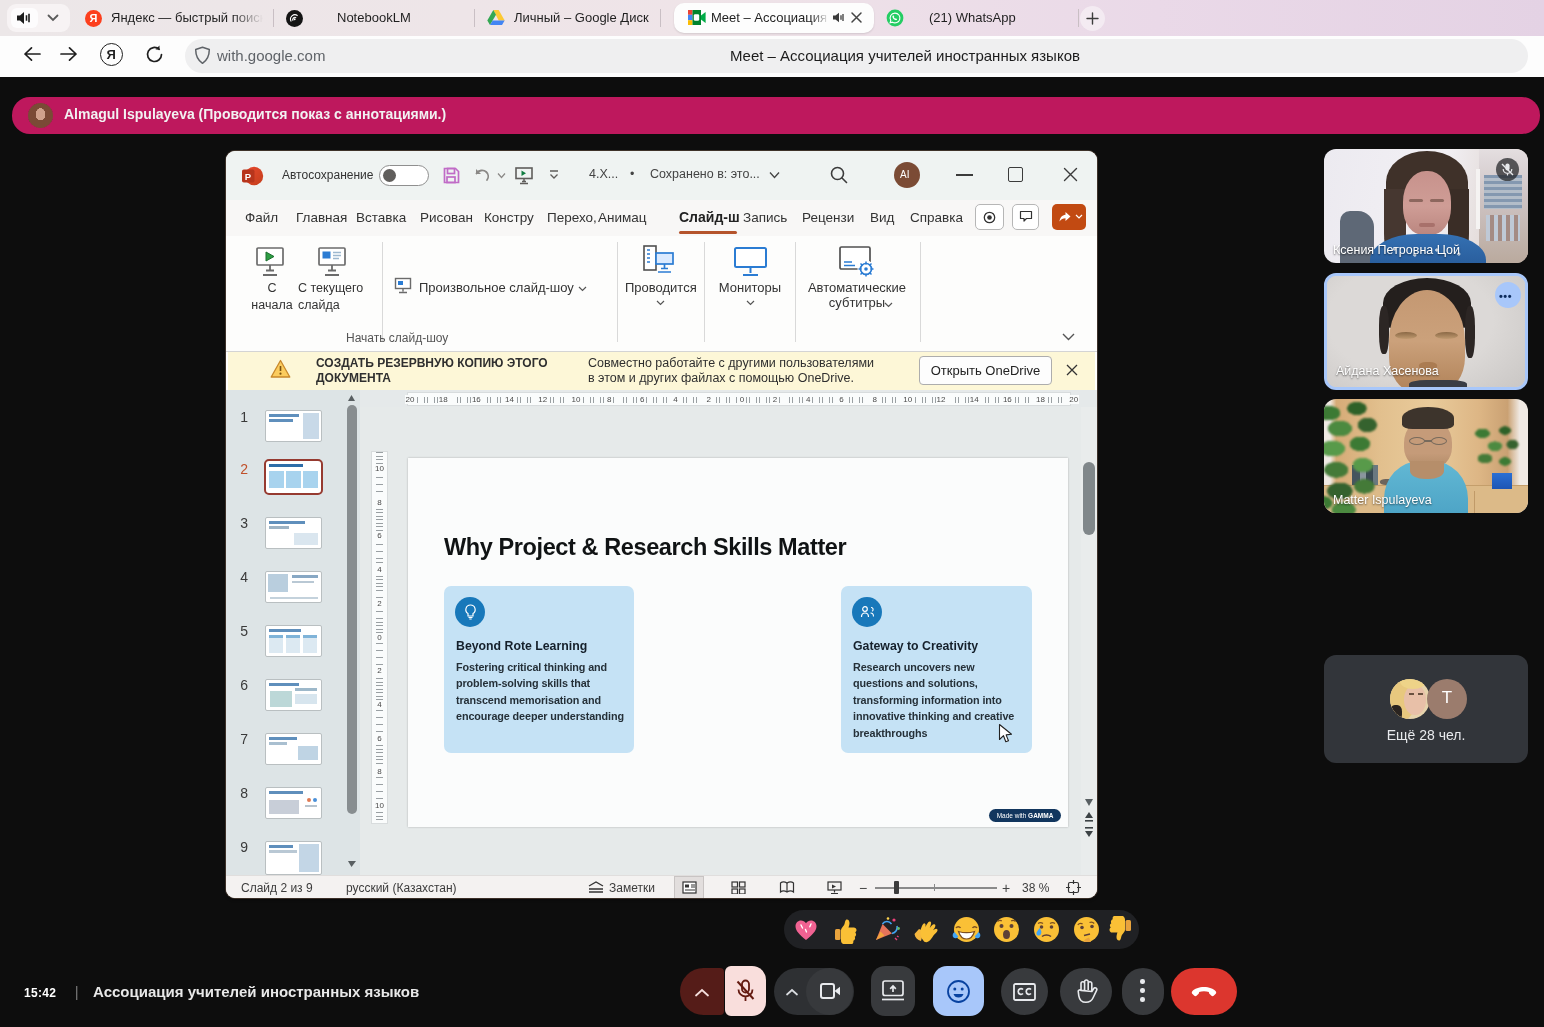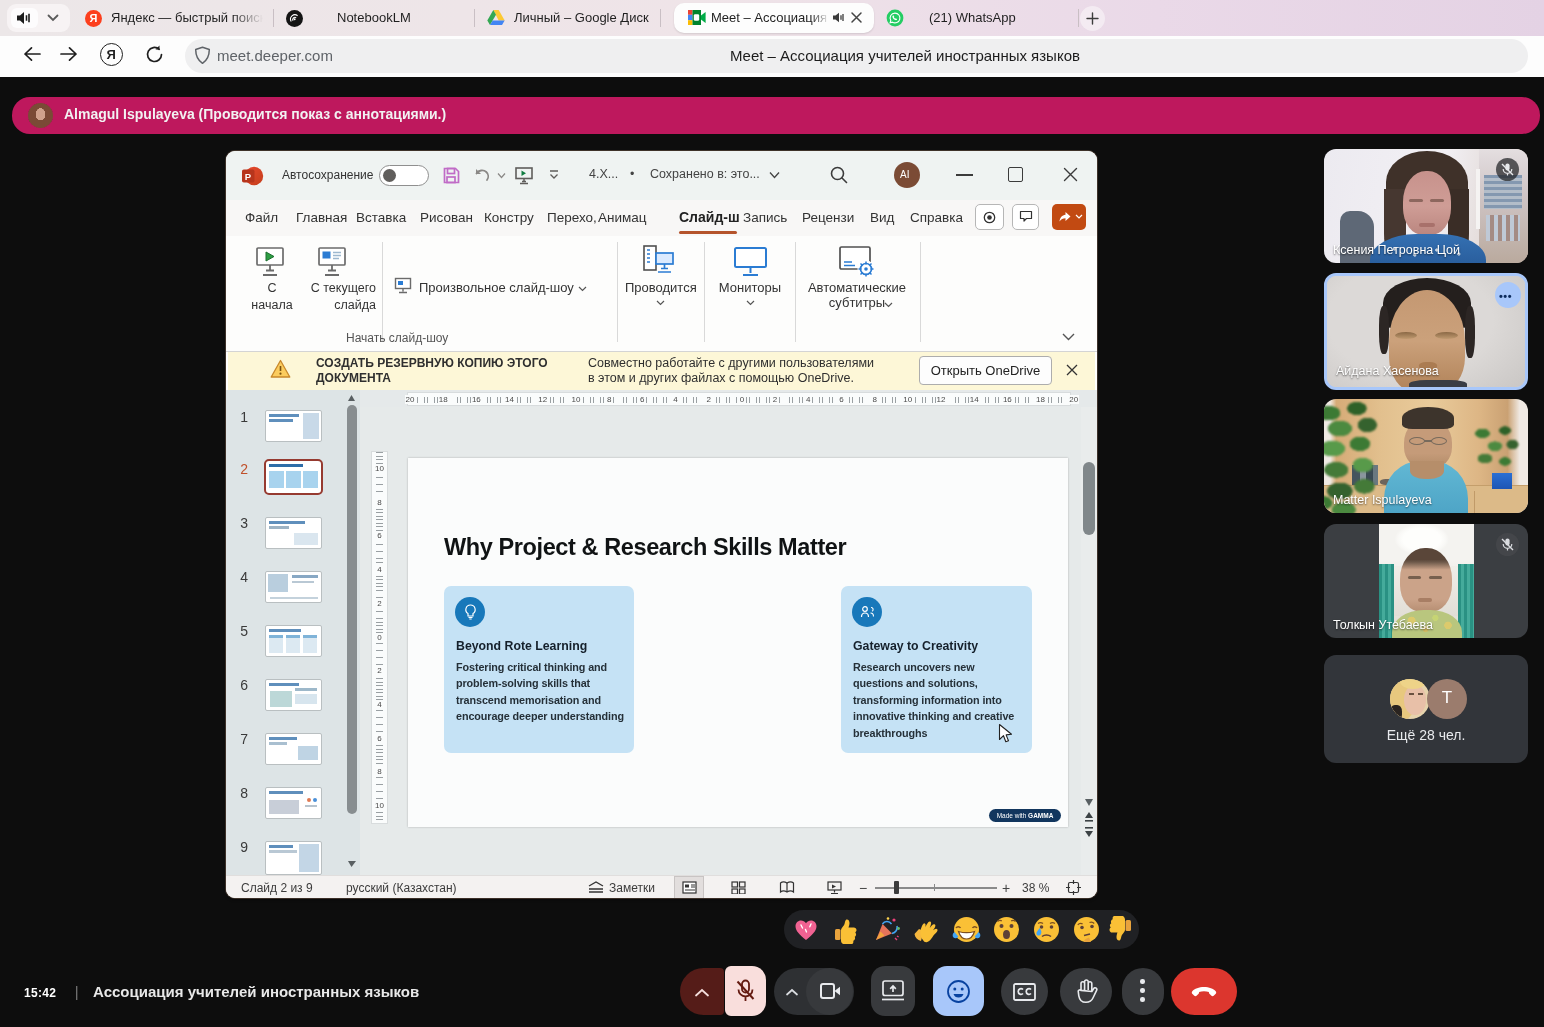--- a/index.html
+++ b/index.html
@@ -139,21 +139,21 @@
       </svg>
   <div class="ab" style="left:100px;top:7px;width:23px;height:23px;border:1.6px solid #1f1f1f;border-radius:50%"></div>
   <div class="ab" style="left:106.5px;top:11px;color:#1f1f1f;font-size:13px;font-weight:bold">Я</div>
   <svg class="ab" style="left:144px;top:8px" width="21" height="21" viewBox="0 0 21 21">
         <path d="M17.5 10.5a7 7 0 1 1-2.3-5.2" stroke="#1f1f1f" stroke-width="1.7" fill="none" stroke-linecap="round"></path>
         <path d="M15.5 1.5v4h-4z" fill="#1f1f1f"></path>
       </svg>
   <svg class="ab" style="left:194px;top:10px" width="17" height="19" viewBox="0 0 17 19">
         <path d="M8.5 1.2l6.8 2.3c0 6-2.3 10.9-6.8 13.8C4 14.4 1.7 9.5 1.7 3.5z" stroke="#5f6368" stroke-width="1.5" fill="none" stroke-linejoin="round"></path>
       </svg>
-  <div class="ab" style="left:217px;top:11px;font-size:15px;color:#5f6368">meet.deeper.com</div>
+  <div class="ab" style="left:217px;top:11px;font-size:15px;color:#5f6368">with.google.com</div>
   <div class="ab" style="left:0;top:11px;width:1810px;text-align:center;font-size:15px;color:#1c1c1c">Meet – Ассоциация учителей иностранных языков</div>
 </div>
 
 <div class="ab" id="page"></div>
 <div class="ab" id="banner">
   <div class="ab" style="left:16px;top:6px;width:25px;height:25px;border-radius:50%;background:radial-gradient(ellipse 8px 10px at 50% 45%,#cfa18c 0 60%,transparent 61%),radial-gradient(circle at 50% 50%,#7a4a36 0 70%,#5c392b 71%)"></div>
   <div class="ab" style="left:52px;top:9px;font-size:14px;font-weight:bold;color:#f2f2f2">Almagul Ispulayeva (Проводится показ с аннотациями.)</div>
 </div>
 
 <div class="ab" id="win">
@@ -247,21 +247,21 @@
           <path d="M12 6l8 4.5-8 4.5z" fill="#2e9e44" stroke="#1c6e2e" stroke-width="1"></path>
           <path d="M16 19v5M9 29h14M12 24.5h8" stroke="#6b6b6b" stroke-width="1.8"></path>
         </svg>
   <svg class="ab" style="left:90px;top:10px" width="32" height="33" viewBox="0 0 32 33">
           <rect x="3" y="2" width="26" height="17" rx="1" fill="#fff" stroke="#6b6b6b" stroke-width="1.7"></rect>
           <rect x="6.5" y="5.5" width="8" height="7" fill="#2b7cd3"></rect>
           <path d="M17 6.5h8M17 9.5h8M17 12.5h6" stroke="#9db8cf" stroke-width="1.6"></path>
           <path d="M16 19v5M9 29h14M12 24.5h8" stroke="#6b6b6b" stroke-width="1.8"></path>
         </svg>
   <div class="ab mtxt" style="left:20px;top:44px;width:52px;text-align:center;line-height:17px">С<br>начала</div>
-  <div class="ab mtxt" style="left:72px;top:44px;width:78px;text-align:right;line-height:17px">С текущего<br>слайда</div>
+  <div class="ab mtxt" style="left:72px;top:44px;width:78px;text-align:left;line-height:17px">С текущего<br>слайда</div>
   <div class="ab" style="left:156px;top:6px;width:1px;height:100px;background:#d9d9d9"></div>
   <svg class="ab" style="left:168px;top:41px" width="18" height="17" viewBox="0 0 18 17">
           <rect x="1.5" y="1.5" width="15" height="10" fill="#fff" stroke="#6b6b6b" stroke-width="1.4"></rect>
           <rect x="4" y="4" width="5" height="4" fill="#2b7cd3"></rect>
           <path d="M9 12v2.5M5 15.5h8" stroke="#6b6b6b" stroke-width="1.4"></path>
         </svg>
   <div class="ab mtxt" style="left:193px;top:44px;font-size:13px">Произвольное слайд-шоу</div>
   <svg class="ab" style="left:352px;top:50px" width="9" height="6" viewBox="0 0 9 6">
           <path d="M1 1l3.5 3.5L8 1" stroke="#555" stroke-width="1.2" fill="none"></path>
         </svg>
@@ -569,42 +569,20 @@
   <div class="ab" style="left:62px;top:94px;width:80px;height:6px;background:#1d4f8e;border-radius:2px;opacity:.25"></div>
   <div class="ab" style="left:80px;top:18px;width:48px;height:52px;border-radius:50% 50% 42% 42%;background:linear-gradient(180deg,#c59b79 0 70%,#b08a66 100%)"></div>
       <div class="ab" style="left:78px;top:8px;width:52px;height:22px;border-radius:50% 50% 20% 20%;background:#3d342c"></div>
       <div class="ab" style="left:85px;top:38px;width:16px;height:8px;border:1px solid #776a5c;border-radius:50%"></div>
       <div class="ab" style="left:107px;top:38px;width:16px;height:8px;border:1px solid #776a5c;border-radius:50%"></div>
       <div class="ab" style="left:100px;top:41px;width:8px;height:1.5px;background:#776a5c"></div>
   <div class="ab" style="left:60px;top:62px;width:84px;height:54px;border-radius:42% 42% 0 0/70% 70% 0 0;background:linear-gradient(180deg,#62b8d4 0%,#4da4c6 100%)"></div>
   <div class="ab" style="left:86px;top:62px;width:34px;height:18px;border-radius:0 0 45% 45%;background:#b68e6a"></div>
   <div class="vname">Matter Ispulayeva</div>
 </div>
-<div class="ab vtile" id="t4" style="top:524px;background:#3b3e42">
-  <div class="ab" style="left:55px;top:0;width:95px;height:114px;background:linear-gradient(180deg,#f4f3f0 0 32%,#eceae4 48%,#e0dcd4 100%)"></div>
-  <div class="ab" style="left:55px;top:0;width:95px;height:34px;background:radial-gradient(ellipse 34px 20px at 45% 45%,#fefefc 0 55%,rgba(254,254,252,.5) 70%,transparent 80%)"></div>
-  <div class="ab" style="left:55px;top:40px;width:15px;height:74px;background:repeating-linear-gradient(90deg,#2a9183 0 3px,#45ab9b 3px 6px)"></div>
-  <div class="ab" style="left:134px;top:40px;width:16px;height:74px;background:repeating-linear-gradient(90deg,#2a9183 0 3px,#45ab9b 3px 6px)"></div>
-  <div class="ab" style="left:70px;top:42px;width:64px;height:50px;background:linear-gradient(180deg,#f0eee8,#e2ded6)"></div>
-  <div class="ab" style="left:76px;top:24px;width:52px;height:64px;border-radius:48% 48% 42% 42%;background:linear-gradient(180deg,#5a4639 0 18%,#6d594a 22%,#cba389 34% 80%,#b68e72 100%)"></div>
-  <div class="ab" style="left:84px;top:52px;width:13px;height:3px;background:#77604e;border-radius:2px"></div>
-  <div class="ab" style="left:105px;top:52px;width:13px;height:3px;background:#77604e;border-radius:2px"></div>
-  <div class="ab" style="left:94px;top:74px;width:14px;height:4px;background:#a87e64;border-radius:2px"></div>
-  <div class="ab" style="left:68px;top:86px;width:70px;height:28px;border-radius:45% 45% 0 0/80% 80% 0 0;background:radial-gradient(circle at 28% 38%,#dcca6c 0 7%,transparent 8%),radial-gradient(circle at 62% 28%,#c6d474 0 6%,transparent 7%),radial-gradient(circle at 48% 68%,#d4bc64 0 7%,transparent 8%),radial-gradient(circle at 80% 55%,#dcca6c 0 6%,transparent 7%),#b9c67e"></div>
-  <div class="micoff" style="background:rgba(70,72,75,.85)">
-        <svg style="position:absolute;left:4px;top:4px" width="15" height="15" viewBox="0 0 15 15">
-          <g stroke="#dadce0" stroke-width="1.2" fill="none">
-            <rect x="5.4" y="1.5" width="4.2" height="7" rx="2.1" fill="#dadce0" stroke="none"></rect>
-            <path d="M3.2 7a4.3 4.3 0 0 0 8.6 0M7.5 11.3v2.2"></path>
-            <path d="M2 2l11 11" stroke-width="1.4"></path>
-          </g>
-        </svg>
-      </div>
-  <div class="vname">Толкын Утебаева</div>
-</div>
 <div class="ab vtile" id="t5" style="top:655px;height:108px;background:#32353a">
   <div class="ab" style="left:66px;top:24px;width:40px;height:40px;border-radius:50%;background:#e6d3ac;overflow:hidden">
         <div class="ab" style="left:-4px;top:-2px;width:30px;height:44px;border-radius:50%;background:#e8c87e"></div>
         <div class="ab" style="left:14px;top:6px;width:22px;height:30px;border-radius:48%;background:#e8c0a8"></div>
         <div class="ab" style="left:10px;top:-6px;width:26px;height:16px;border-radius:50%;background:#eed388"></div>
         <div class="ab" style="left:19px;top:14px;width:5px;height:2px;background:#6a5240"></div>
         <div class="ab" style="left:28px;top:14px;width:5px;height:2px;background:#6a5240"></div>
         <div class="ab" style="left:0px;top:26px;width:12px;height:16px;background:#2a2420;border-radius:40%"></div>
       </div>
   <div class="ab" style="left:103px;top:24px;width:40px;height:40px;border-radius:50%;background:#9b7c6d"></div>

